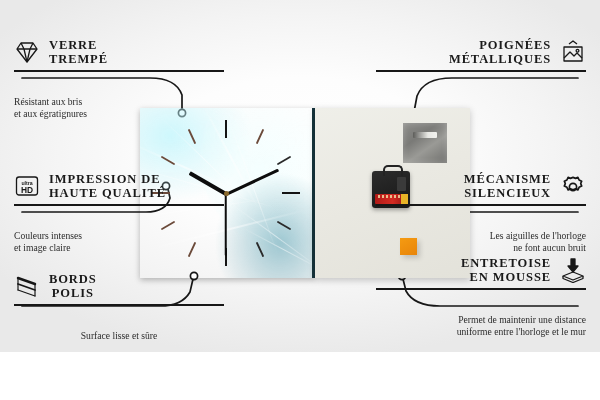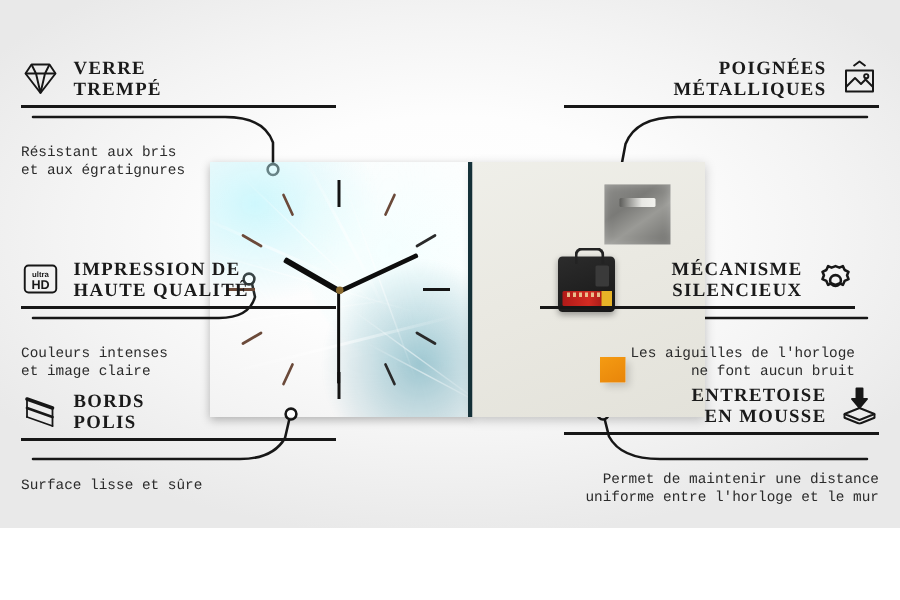--- a/index.html
+++ b/index.html
@@ -71,32 +71,32 @@
   .feat .hd{display:flex;align-items:center;gap:9px;}
   .feat.right .hd{flex-direction:row;justify-content:flex-end;}
   .titles{display:flex;flex-direction:column;line-height:1.12;}
   .titles span{
     font-family:"Liberation Serif", serif;font-weight:bold;
     font-size:12.5px;letter-spacing:.9px;color:#1a1a1a;white-space:nowrap;
   }
   .feat.right .titles span{text-align:right;}
   .rule{height:1.6px;background:#171717;margin:4px 0 4px 0;}
   .desc{
-    font-family:Liberation Mono, monospace;font-size:9.6px;color:#2b2b2b;
+    font-family:Liberation Serif, serif;font-size:9.6px;color:#2b2b2b;
     line-height:1.32;white-space:pre-line;margin-top:24px;
   }
   .feat.right .desc{text-align:right;}
   .ico{width:26px;height:26px;flex:0 0 26px;display:block;}
 
   
   #f-verre{left:14px;top:38px;}
   #f-impression{left:14px;top:172px;}
-  #f-bords{left:14px;top:260px;}
+  #f-bords{left:14px;top:272px;text-align:center;}
   #f-poignees{left:376px;top:38px;}
-  #f-mecanisme{left:360px;top:172px;}
+  #f-mecanisme{left:376px;top:172px;}
   #f-entretoise{left:376px;top:256px;}
 </style>
 </head>
 <body>
 
 <div id="stage">
 
   <svg id="wires" viewBox="0 0 600 400">
     <g fill="none" stroke="#171717" stroke-width="1.7" stroke-linecap="round">
       <path d="M22,78 L150,78 Q176,78 182,95 L182,110"></path>

